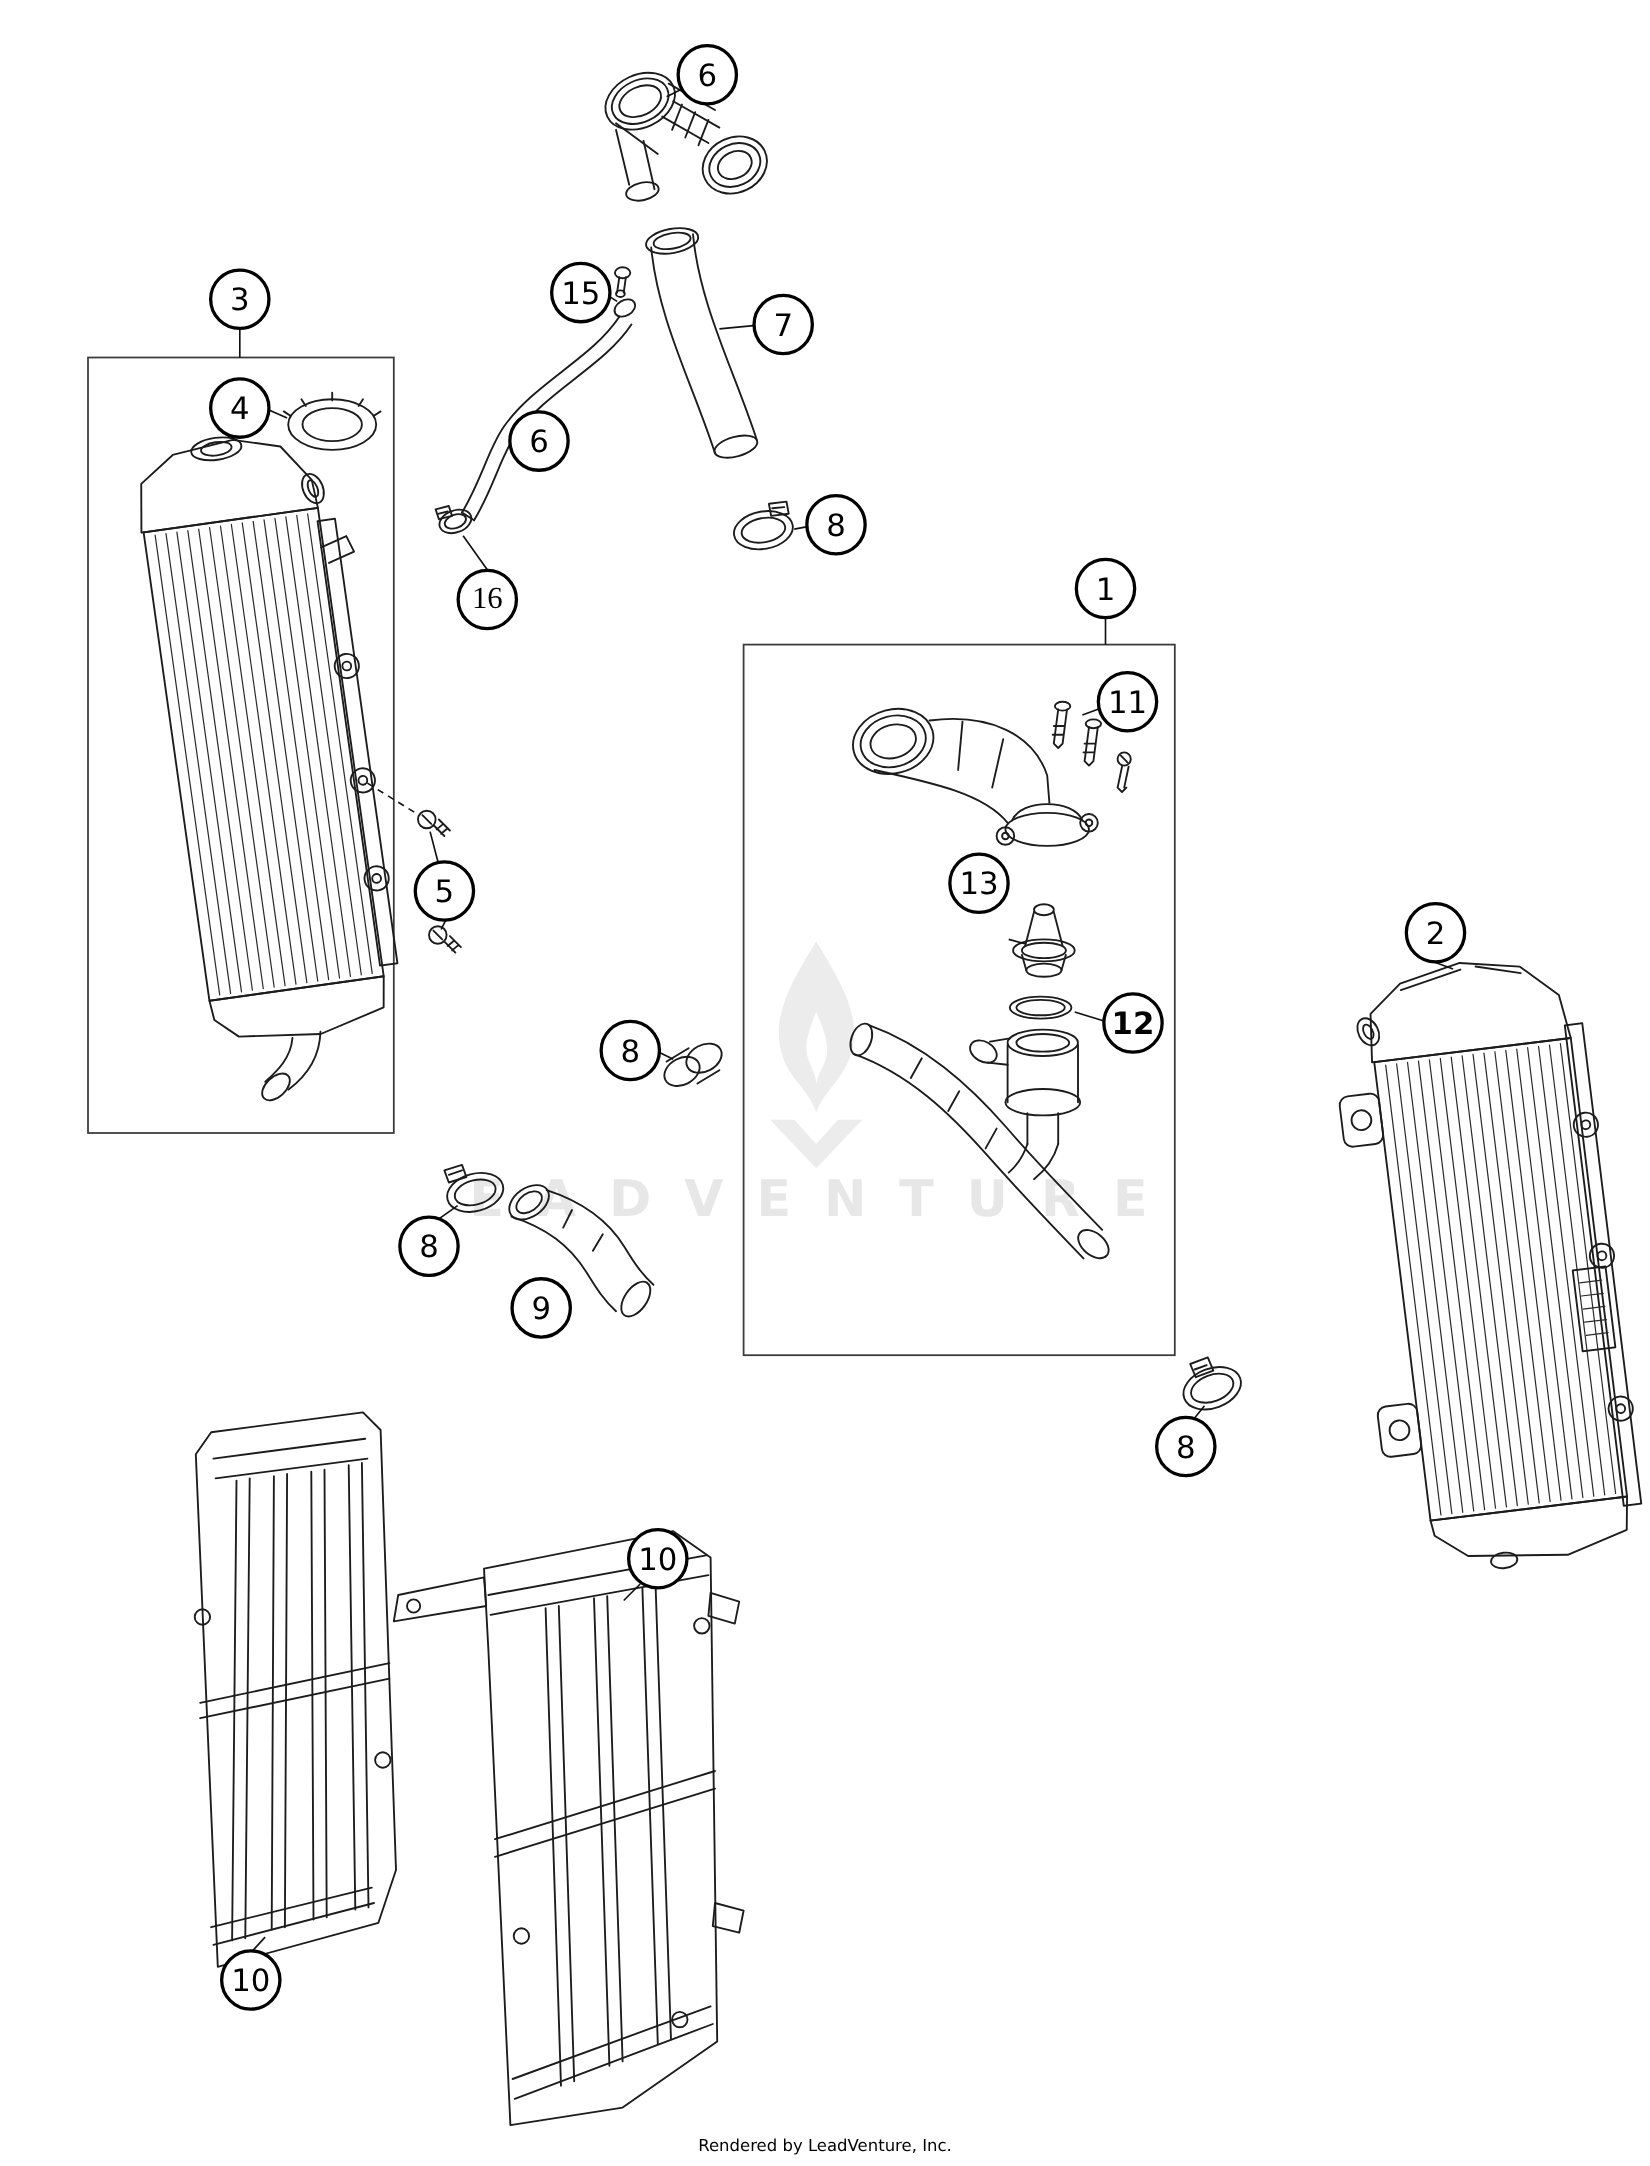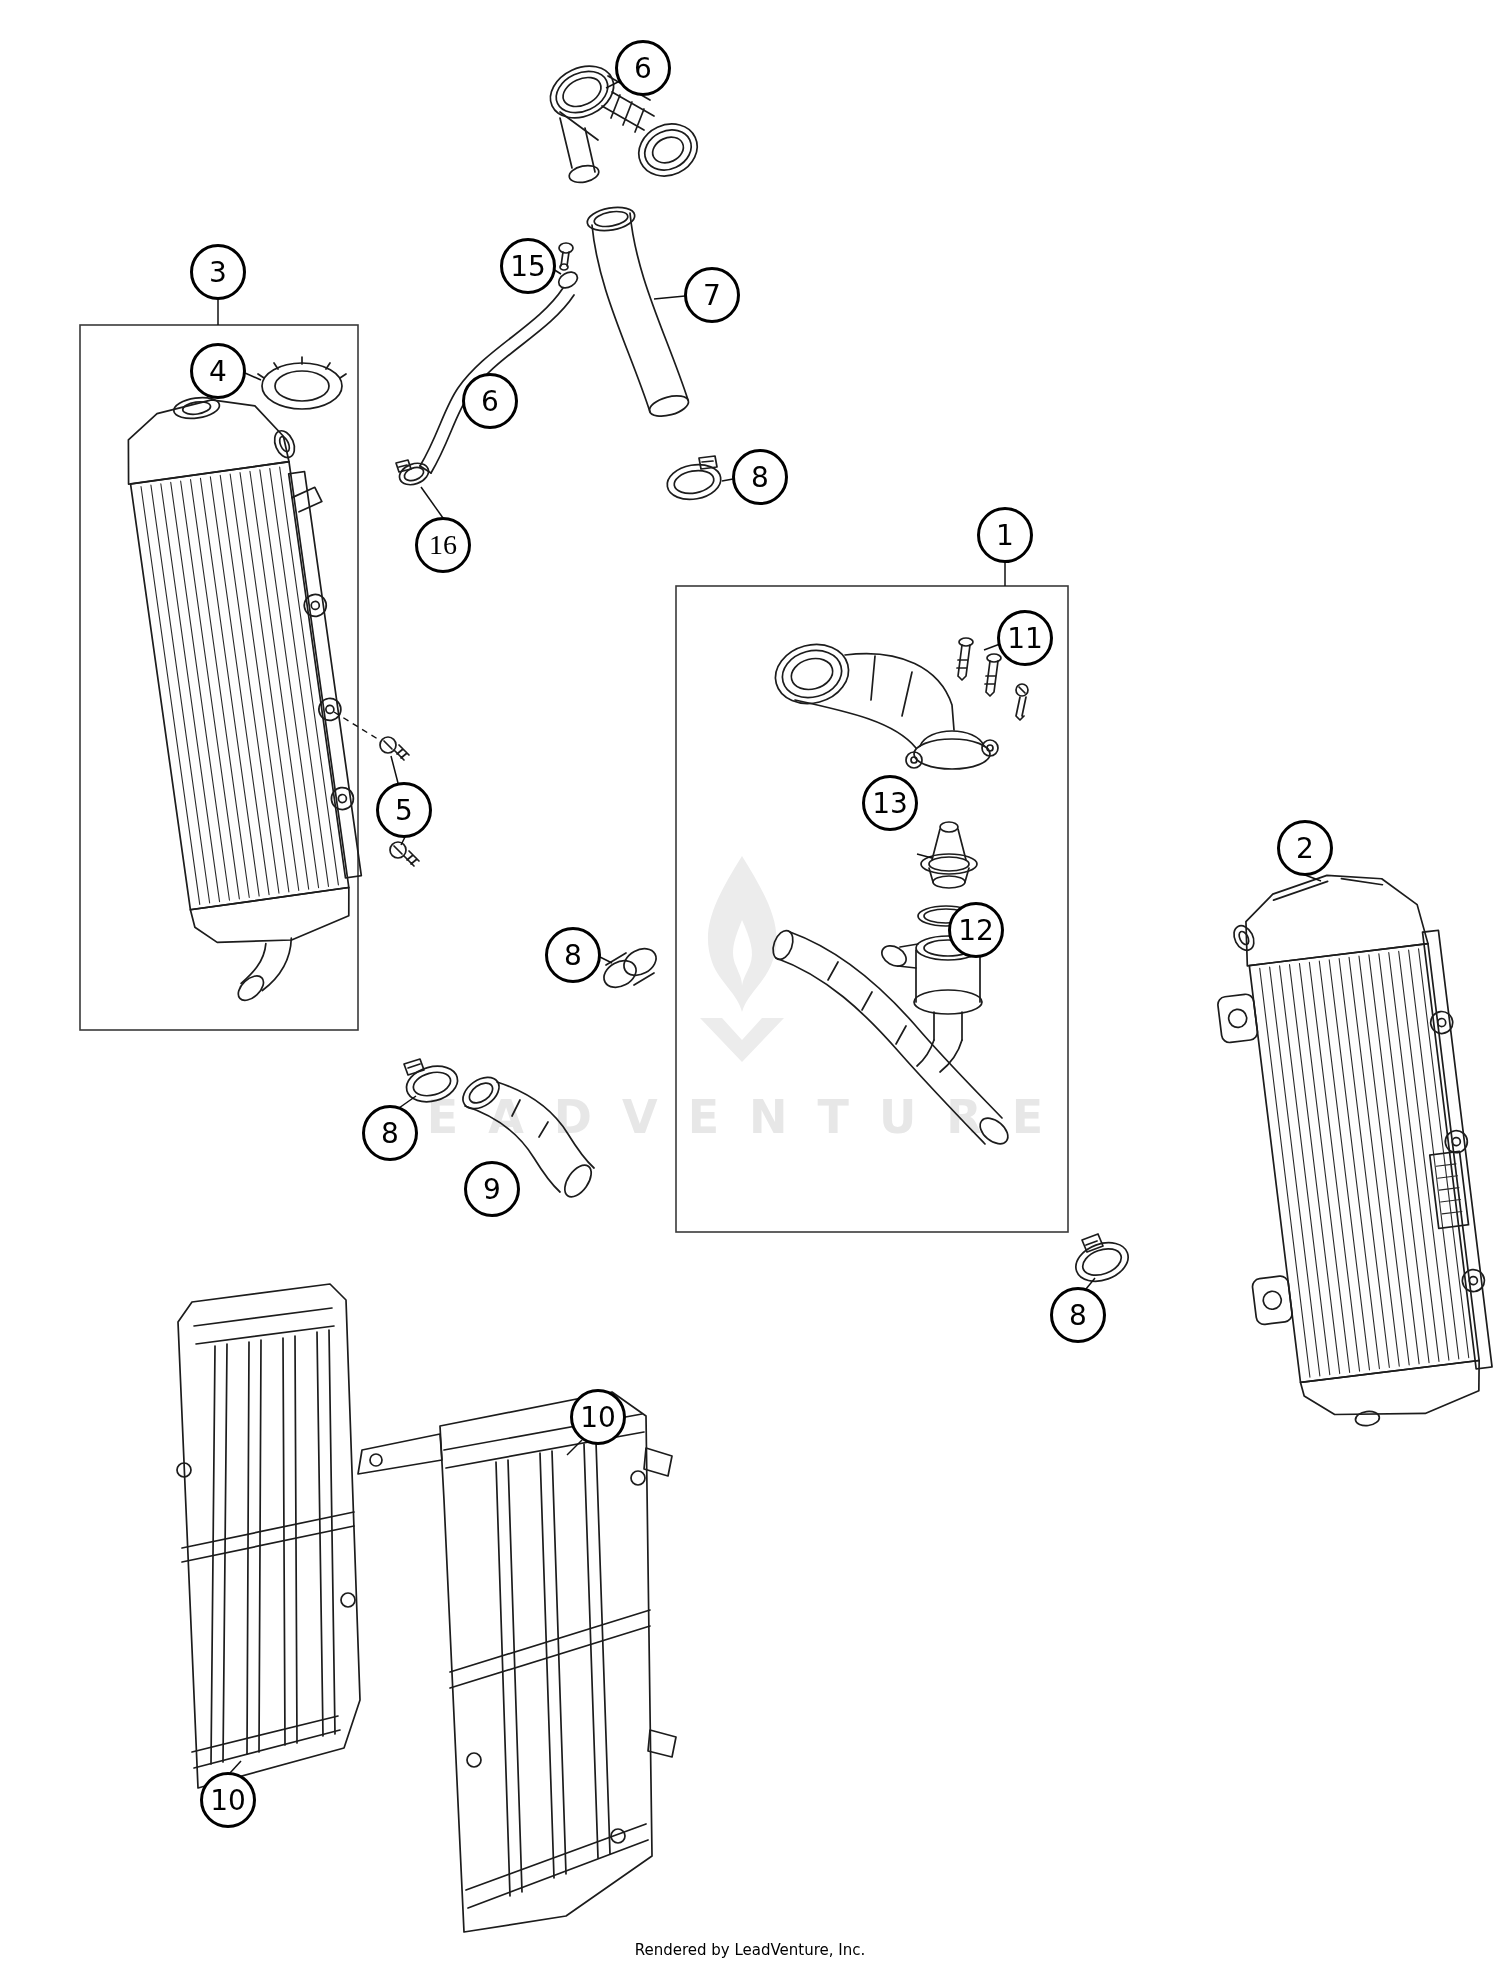--- a/index.html
+++ b/index.html
@@ -18,21 +18,20 @@
     top: 1062px;
     width: 1000px;
     text-align: center;
     font-size: 46px;
     font-weight: bold;
     letter-spacing: 30px;
     color: #e7e7e7;
     z-index: 1;
     white-space: nowrap;
     user-select: none;
-    margin-top: 28px;
   }
   .art {
     position: absolute;
     inset: 0;
     z-index: 2;
   }
   .callout-layer {
     position: absolute;
     inset: 0;
     z-index: 3;
@@ -361,21 +360,21 @@
       </div>
       <div class="callout" style="left: 1025px; top: 638px;">
         <span>11</span>
       </div>
       <div class="callout" style="left: 404px; top: 810px;">
         <span>5</span>
       </div>
       <div class="callout" style="left: 890px; top: 803px;">
         <span>13</span>
       </div>
-      <div class="callout" style="left: 976px; top: 930px;">
+      <div class="callout" style="left: 1030px; top: 930px; font-weight: bold;">
         <span>12</span>
       </div>
       <div class="callout" style="left: 1305px; top: 848px;">
         <span>2</span>
       </div>
       <div class="callout" style="left: 573px; top: 955px;">
         <span>8</span>
       </div>
       <div class="callout" style="left: 390px; top: 1133px;">
         <span>8</span>

